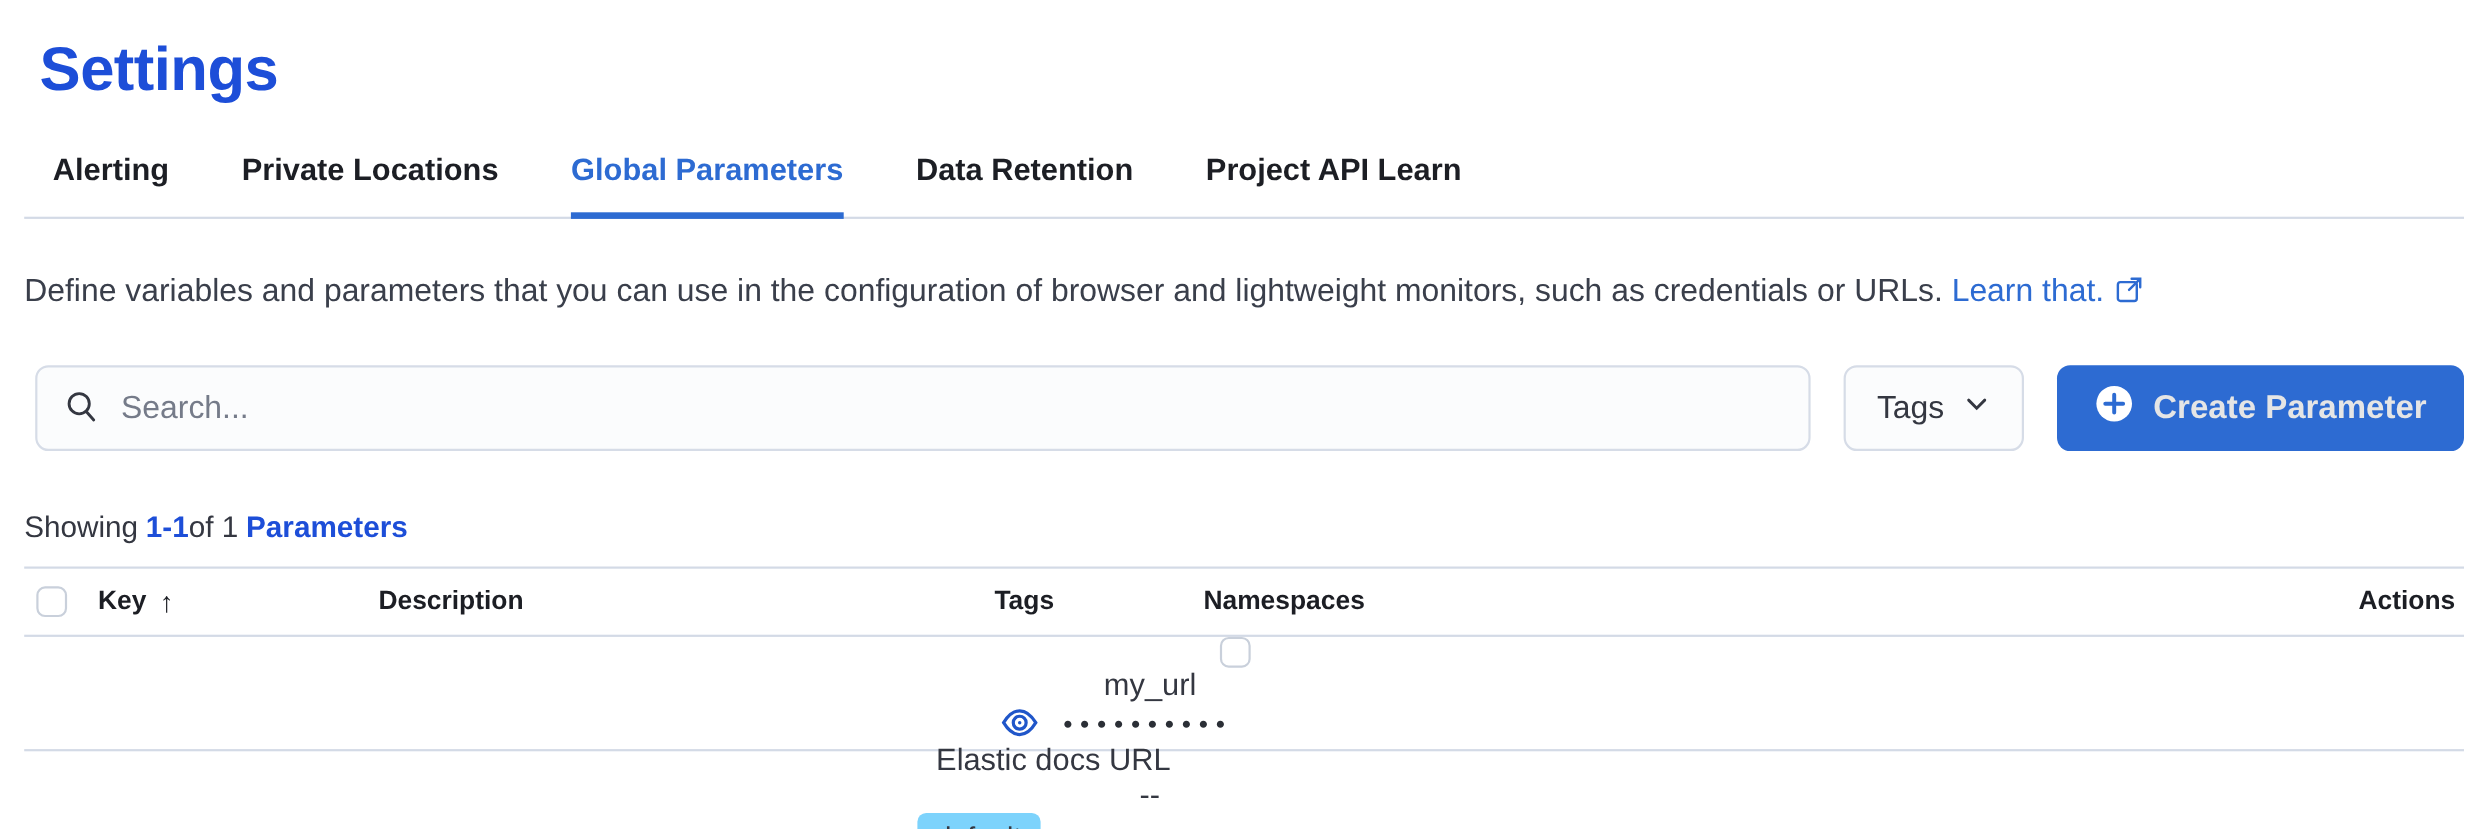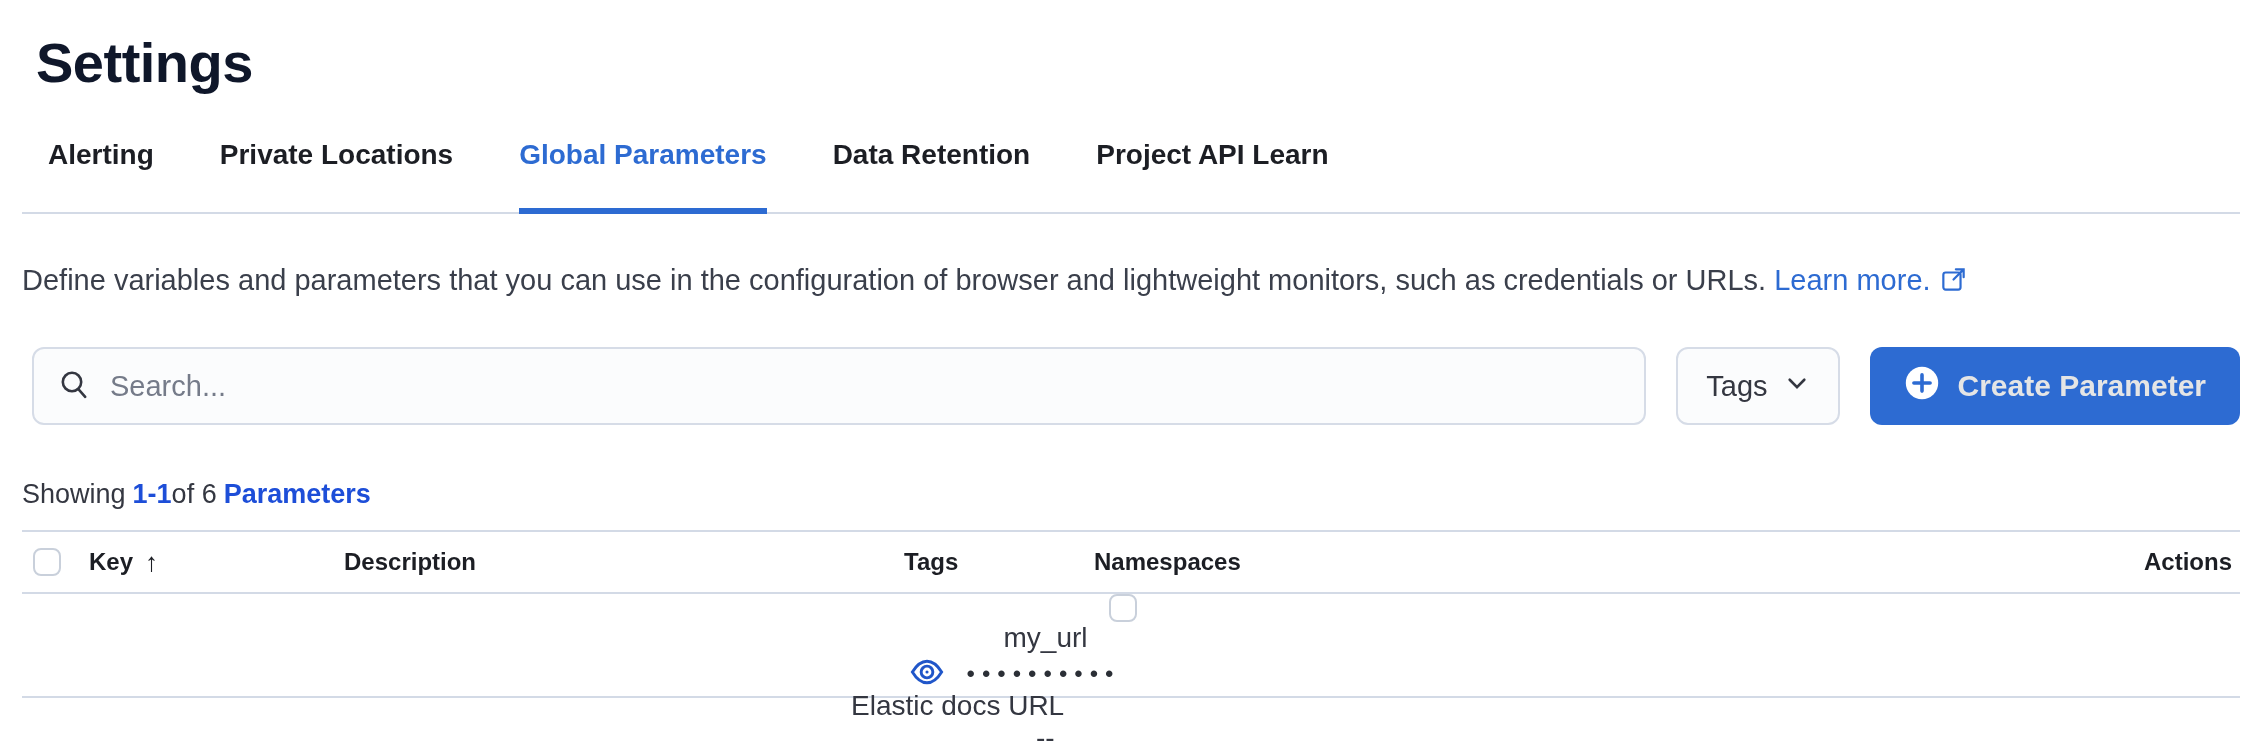--- a/index.html
+++ b/index.html
@@ -2,32 +2,32 @@
 <html><head>
 <meta charset="utf-8">
 <style>
   * { box-sizing: border-box; margin: 0; padding: 0; }
   html, body { width: 2262px; height: 754px; background: #ffffff; overflow: hidden; }
   body { font-family: "Liberation Sans", sans-serif; color: #343741; }
   .page { width: 2262px; height: 754px; padding: 0 22px; }
 
   
   .page-title {
-    font-size: 56px; font-weight: 800; color: #0f172a;
+    font-size: 56px; font-weight: 800; color: #1d4ed8;
     letter-spacing: -0.5px; margin: 30px 0 0 14px;
   }
 
   
   .tabs {
     display: flex; gap: 66px; margin-top: 44px; padding-left: 26px;
     border-bottom: 2px solid #d3dae6;
   }
   .tab {
     font-size: 28px; font-weight: 700; color: #1c1e24;
-    padding-bottom: 41px; position: relative; cursor: pointer; white-space: nowrap;
+    padding-bottom: 26px; position: relative; cursor: pointer; white-space: nowrap;
   }
   .tab.active { color: #2d6bd2; }
   .tab.active::after {
     content: ""; position: absolute; left: 0; right: 0; bottom: -2px;
     height: 6px; background: #2d6bd2;
   }
 
   
   .description {
     margin-top: 42px; font-size: 29px; line-height: 49px; color: #3a3f4b;
@@ -108,21 +108,21 @@
     <div class="tab">Alerting</div>
     <div class="tab">Private Locations</div>
     <div class="tab active">Global Parameters</div>
     <div class="tab">Data Retention</div>
     <div class="tab">Project API Learn</div>
   </div>
 
   <div class="description">
     <span>Define variables and parameters that you can use in the configuration of browser and lightweight monitors, such as credentials or URLs.</span>
     <a href="#">
-      <span>Learn more.</span><span class="ext-icon"><svg width="25" height="25" viewBox="0 0 16 16" fill="none" stroke="#2d6bd2" stroke-width="1.4">
+      <span>Learn that.</span><span class="ext-icon"><svg width="25" height="25" viewBox="0 0 16 16" fill="none" stroke="#2d6bd2" stroke-width="1.4">
             <rect x="1.5" y="3.5" width="11" height="11" rx="1.5"></rect>
             <path d="M8 8 L14 2 M9.5 1.5 H14.5 V6.5" stroke-linecap="round"></path>
           </svg></span>
     </a>
   </div>
 
   <div class="toolbar">
     <div class="search-box">
       <span><svg width="32" height="32" viewBox="0 0 16 16" fill="none" stroke="#343741" stroke-width="1.3">
             <circle cx="7" cy="7" r="4.6"></circle>
@@ -139,21 +139,21 @@
     <button class="btn-create">
       <span><svg width="36" height="36" viewBox="0 0 16 16">
             <circle cx="8" cy="8" r="7.2" fill="#ffffff"></circle>
             <path d="M8 4.4 V11.6 M4.4 8 H11.6" stroke="#2d6bd2" stroke-width="1.6" stroke-linecap="round"></path>
           </svg></span>
       <span>Create Parameter</span>
     </button>
   </div>
 
   <div class="summary">
-    <span>Showing</span><b>1-1</b><span>of 6</span><b>Parameters</b>
+    <span>Showing</span><b>1-1</b><span>of 1</span><b>Parameters</b>
   </div>
 
   <div class="table">
 
     <div class="thead">
       <div class="c-check">
         <div class="checkbox"></div>
       </div>
       <div class="c-key">
         <span>Key</span>

